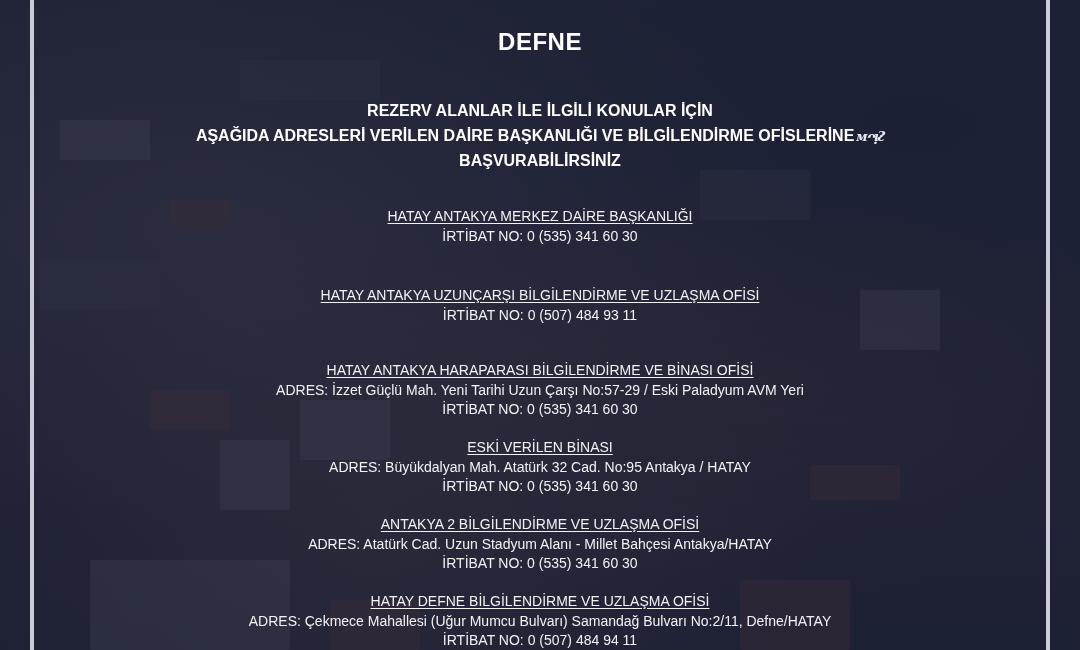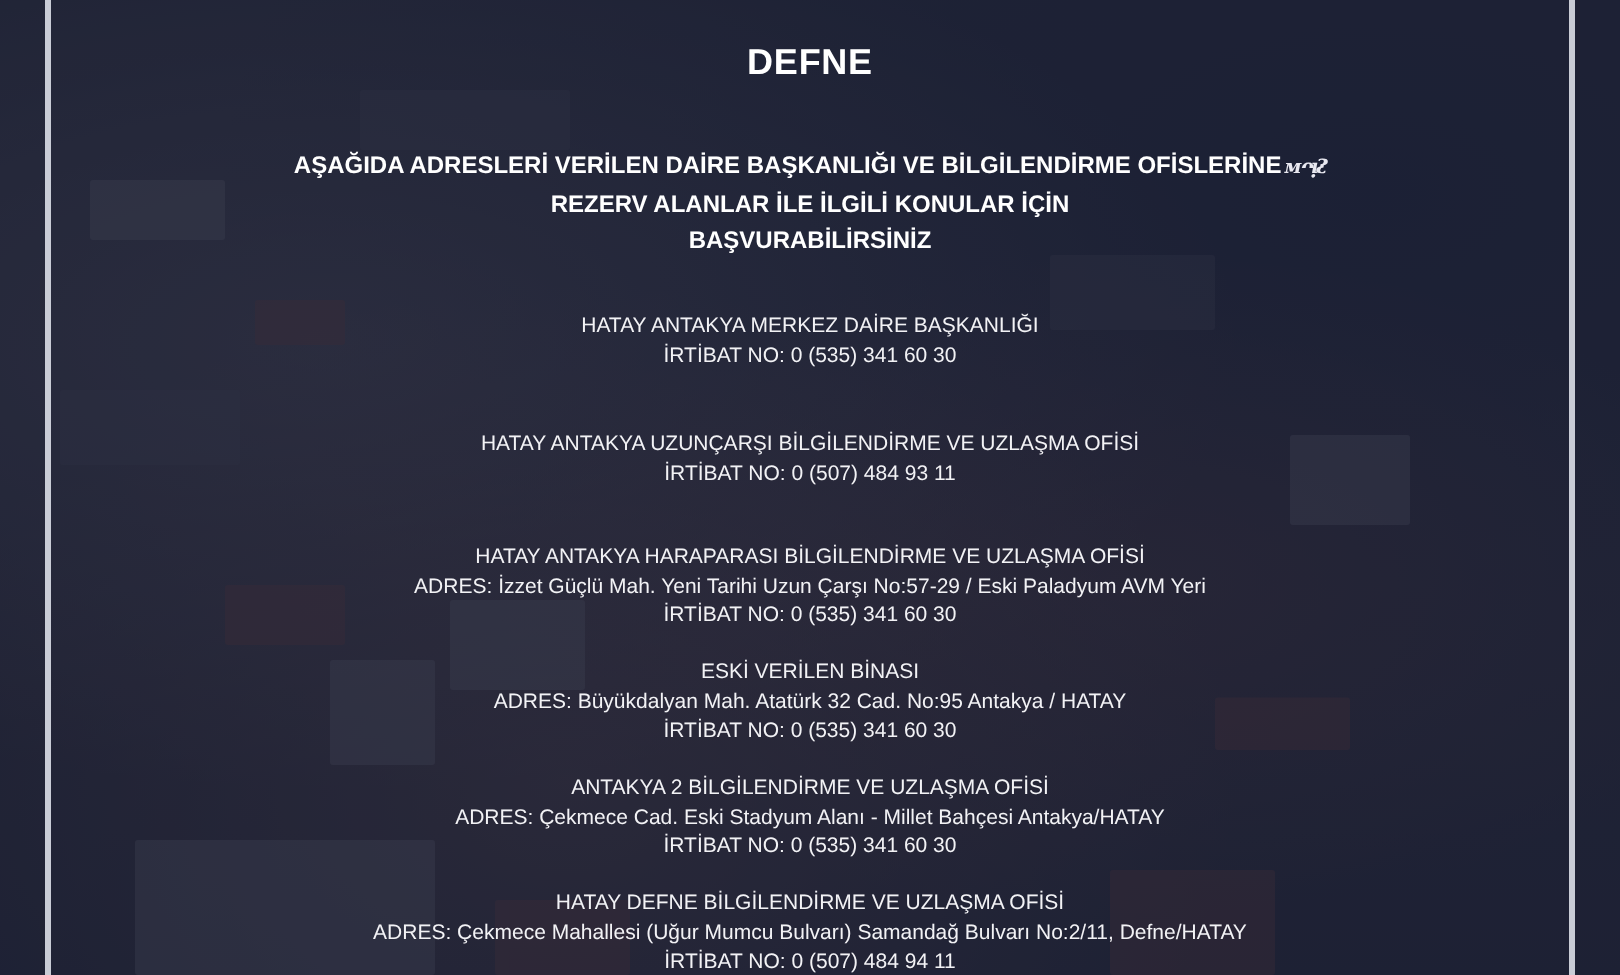--- a/index.html
+++ b/index.html
@@ -46,21 +46,21 @@
     font-size: 16px; font-weight: bold; line-height: 24.5px;
   }
   .glitch {
     font-family: "DejaVu Serif", serif; font-size: 13px; font-style: italic;
     letter-spacing: -1px; margin-left: 2px; color: #e8e8f0;
   }
   .office {
     position: absolute; left: 0; right: 0;
     font-size: 14px; line-height: 19.5px; color: #f2f2f5;
   }
-  .office .name { text-underline-offset: 2px; }
+  .office .name { text-decoration: underline; text-underline-offset: 2px; }
 </style>
 </head>
 <body>
 
 <div class="bg"></div>
 <div class="bg-blocks">
   <div class="blk light" style="left:60px;top:120px;width:90px;height:40px;"></div>
   <div class="blk red" style="left:170px;top:200px;width:60px;height:30px;"></div>
   <div class="blk" style="left:40px;top:260px;width:120px;height:50px;"></div>
   <div class="blk red" style="left:150px;top:390px;width:80px;height:40px;"></div>
@@ -76,50 +76,50 @@
 </div>
 <div class="tint"></div>
 
 <div class="frame-line frame-left"></div>
 <div class="frame-line frame-right"></div>
 
 <div class="content">
   <div class="title">DEFNE</div>
 
   <div class="intro">
+    <div>REZERV ALANLAR İLE İLGİLİ KONULAR İÇİN</div>
     <div><span>AŞAĞIDA ADRESLERİ VERİLEN DAİRE BAŞKANLIĞI VE BİLGİLENDİRME OFİSLERİNE</span><span class="glitch">ᴍᴖᴉᴤ</span></div>
-    <div>REZERV ALANLAR İLE İLGİLİ KONULAR İÇİN</div>
     <div>BAŞVURABİLİRSİNİZ</div>
   </div>
 
   <div class="office" style="top:207px;">
     <div class="name">HATAY ANTAKYA MERKEZ DAİRE BAŞKANLIĞI</div>
     <div>İRTİBAT NO: 0 (535) 341 60 30</div>
   </div>
 
   <div class="office" style="top:286px;">
     <div class="name">HATAY ANTAKYA UZUNÇARŞI BİLGİLENDİRME VE UZLAŞMA OFİSİ</div>
     <div>İRTİBAT NO: 0 (507) 484 93 11</div>
   </div>
 
   <div class="office" style="top:361px;">
-    <div class="name">HATAY ANTAKYA HARAPARASI BİLGİLENDİRME VE UZLAŞMA OFİSİ</div>
+    <div class="name">HATAY ANTAKYA HARAPARASI BİLGİLENDİRME VE BİNASI OFİSİ</div>
     <div>ADRES: İzzet Güçlü Mah. Yeni Tarihi Uzun Çarşı No:57-29 / Eski Paladyum AVM Yeri</div>
     <div>İRTİBAT NO: 0 (535) 341 60 30</div>
   </div>
 
   <div class="office" style="top:438px;">
     <div class="name">ESKİ VERİLEN BİNASI</div>
     <div>ADRES: Büyükdalyan Mah. Atatürk 32 Cad. No:95 Antakya / HATAY</div>
     <div>İRTİBAT NO: 0 (535) 341 60 30</div>
   </div>
 
   <div class="office" style="top:515px;">
     <div class="name">ANTAKYA 2 BİLGİLENDİRME VE UZLAŞMA OFİSİ</div>
-    <div>ADRES: Çekmece Cad. Eski Stadyum Alanı - Millet Bahçesi  Antakya/HATAY</div>
+    <div>ADRES: Atatürk Cad. Uzun Stadyum Alanı - Millet Bahçesi  Antakya/HATAY</div>
     <div>İRTİBAT NO: 0 (535) 341 60 30</div>
   </div>
 
   <div class="office" style="top:592px;">
     <div class="name">HATAY DEFNE BİLGİLENDİRME VE UZLAŞMA OFİSİ</div>
     <div>ADRES: Çekmece Mahallesi (Uğur Mumcu Bulvarı) Samandağ Bulvarı No:2/11, Defne/HATAY</div>
     <div>İRTİBAT NO: 0 (507) 484 94 11</div>
   </div>
 </div>
 

